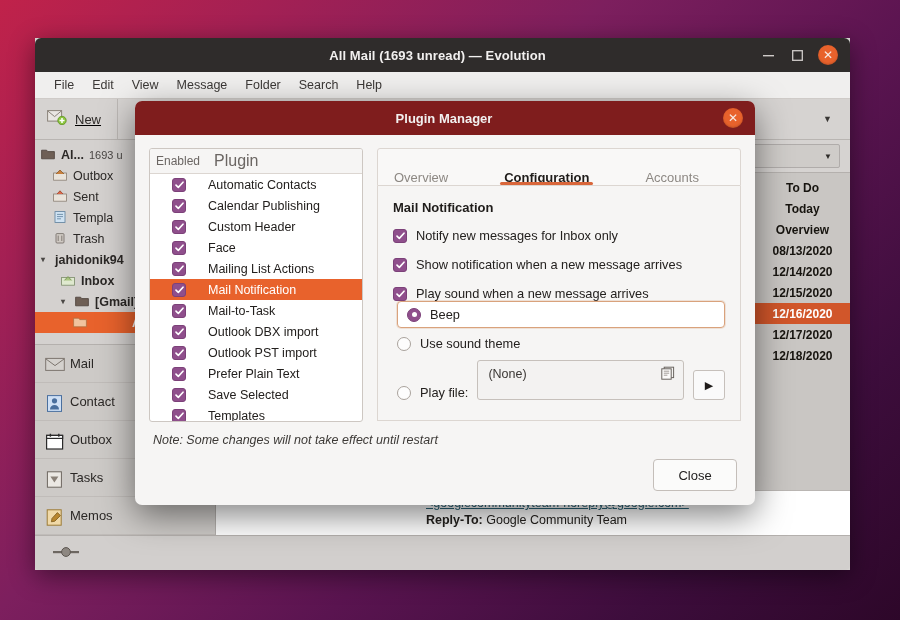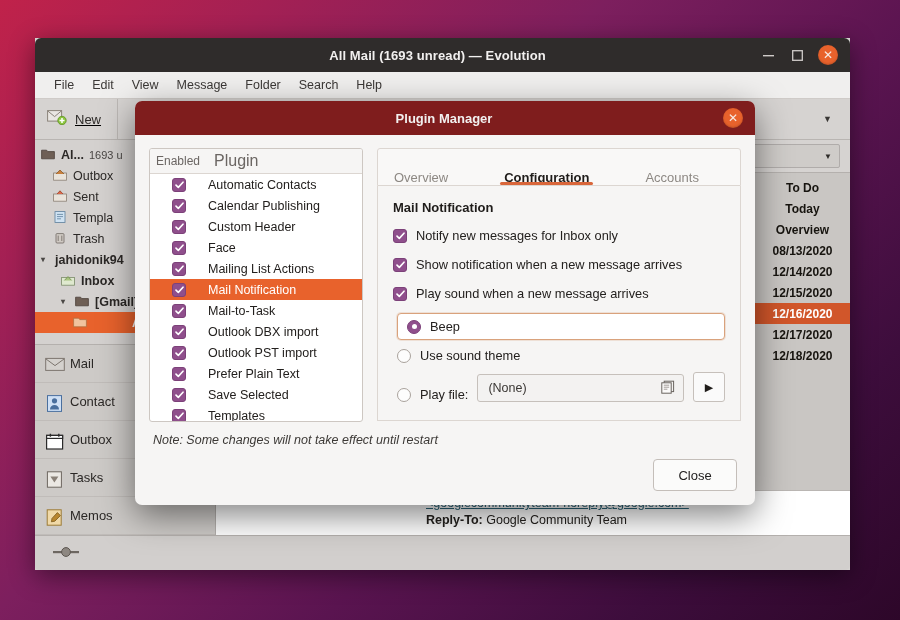--- a/index.html
+++ b/index.html
@@ -270,21 +270,21 @@
     display: flex; align-items: center; justify-content: center;
     box-sizing: border-box; flex: none;
   }
   .radio.on { border-color: #7c4179; background: #8f4f8c; }
   .radio.on .dot { width: 5px; height: 5px; border-radius: 50%; background: #ffffff; }
   .sub-row { display: flex; align-items: flex-end; gap: 9px; margin-left: 4px; margin-bottom: 9px; }
   .sub-row .lbl { font-size: 12.8px; color: #24211f; }
   #playfile-input {
     flex: 1; height: 26px; border: 1px solid #c6c0bb; background: #f3f2f1;
     border-radius: 3px; display: flex; align-items: center;
-    padding: 0 7px 0 10px; font-size: 12.5px; color: #3a3734;
+    padding: 0 7px 12px 10px; font-size: 12.5px; color: #3a3734;
     justify-content: space-between; min-width: 0;
   }
   #playfile-btn {
     width: 30px; height: 28px; border: 1px solid #c6c0bb;
     background: #fafafa; border-radius: 3px;
     display: flex; align-items: center; justify-content: center;
     font-size: 11px; color: #1f1c1a; flex: none;
   }
   #pm-footer {
     flex: none; padding: 12px 18px 14px 18px;
@@ -693,21 +693,21 @@
 
         <div class="opt-row">
           <span class="cb">
               <svg width="9" height="8" viewBox="0 0 9 8">
                 <path d="M1 4.1 L3.3 6.4 L8 1.2" fill="none" stroke="#fff" stroke-width="1.6" stroke-linecap="round" stroke-linejoin="round"></path>
               </svg>
             </span>
           <span class="opt-label">Show notification when a new message arrives</span>
         </div>
 
-        <div class="opt-row" style="margin-bottom:12px">
+        <div class="opt-row" style="margin-bottom:0">
           <span class="cb">
               <svg width="9" height="8" viewBox="0 0 9 8">
                 <path d="M1 4.1 L3.3 6.4 L8 1.2" fill="none" stroke="#fff" stroke-width="1.6" stroke-linecap="round" stroke-linejoin="round"></path>
               </svg>
             </span>
           <span class="opt-label">Play sound when a new message arrives</span>
         </div>
 
         <div id="beep-row">
           <span class="radio on">

